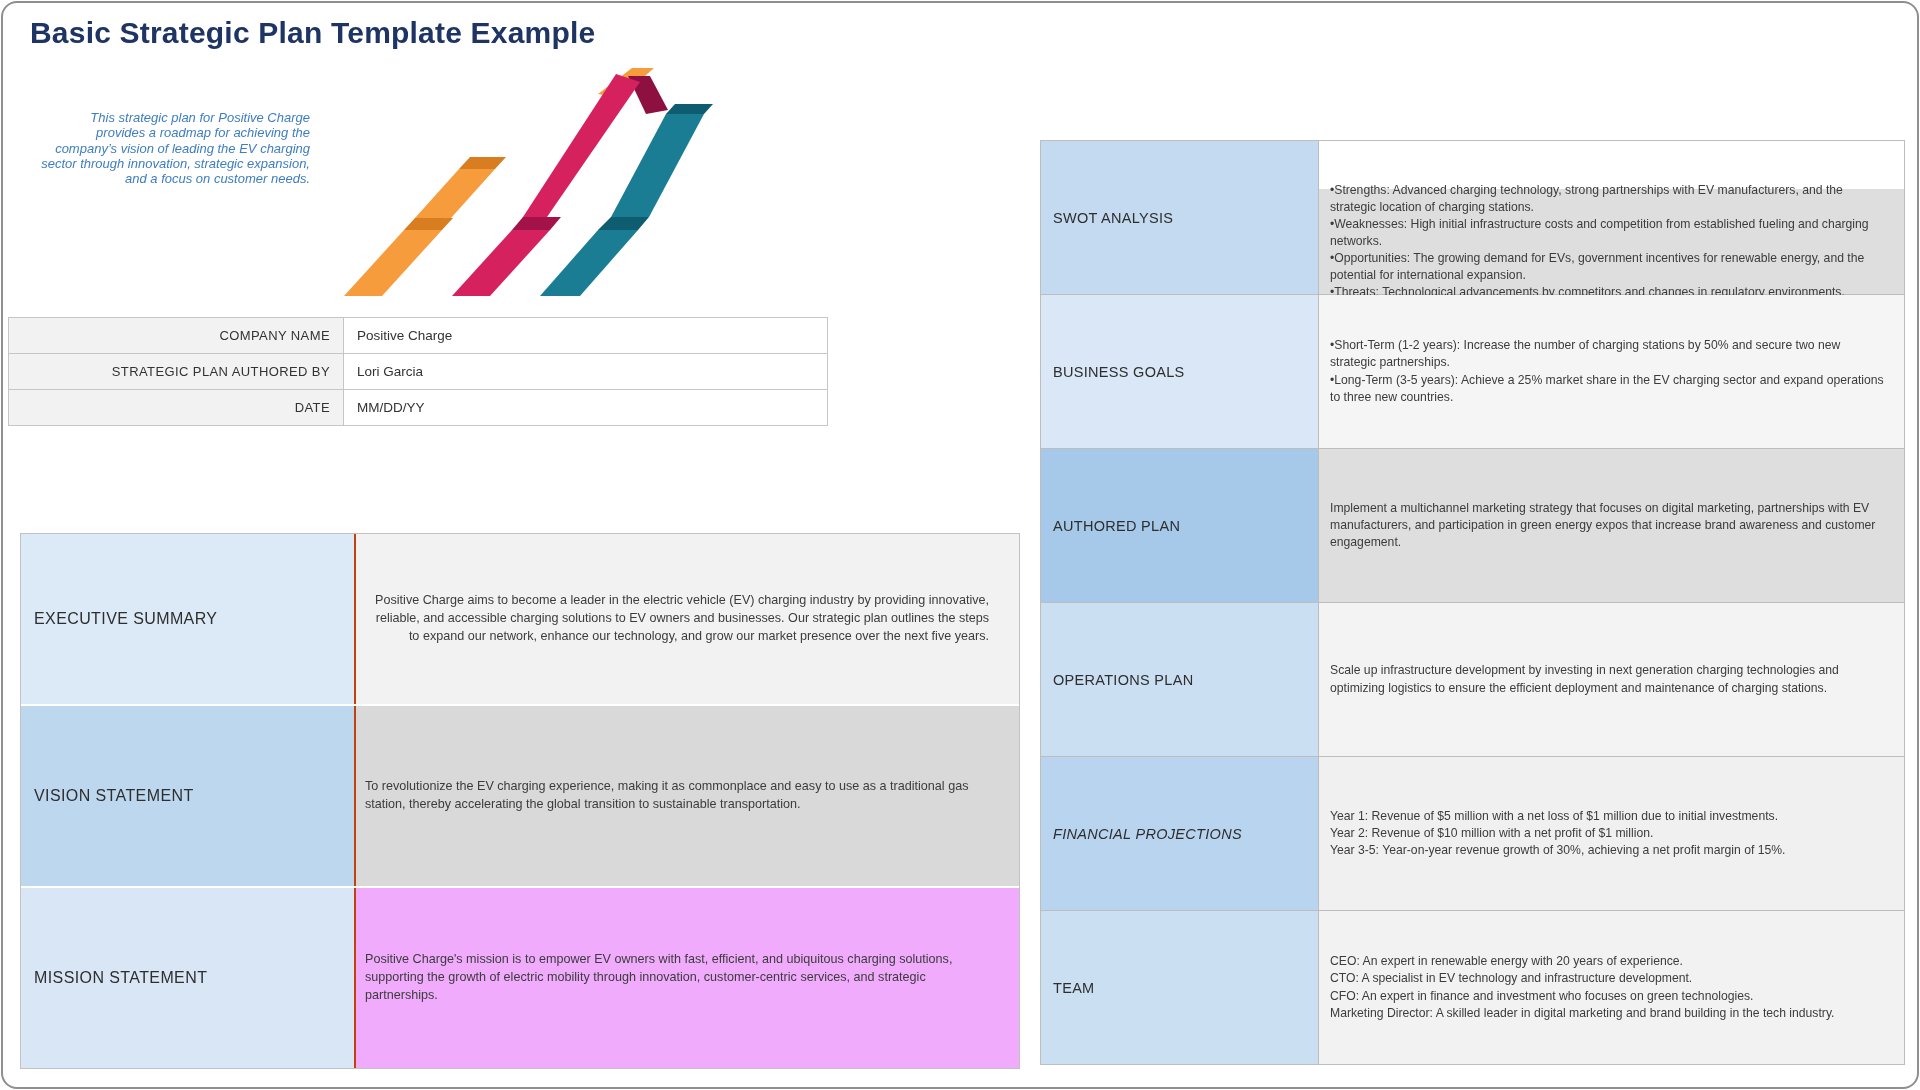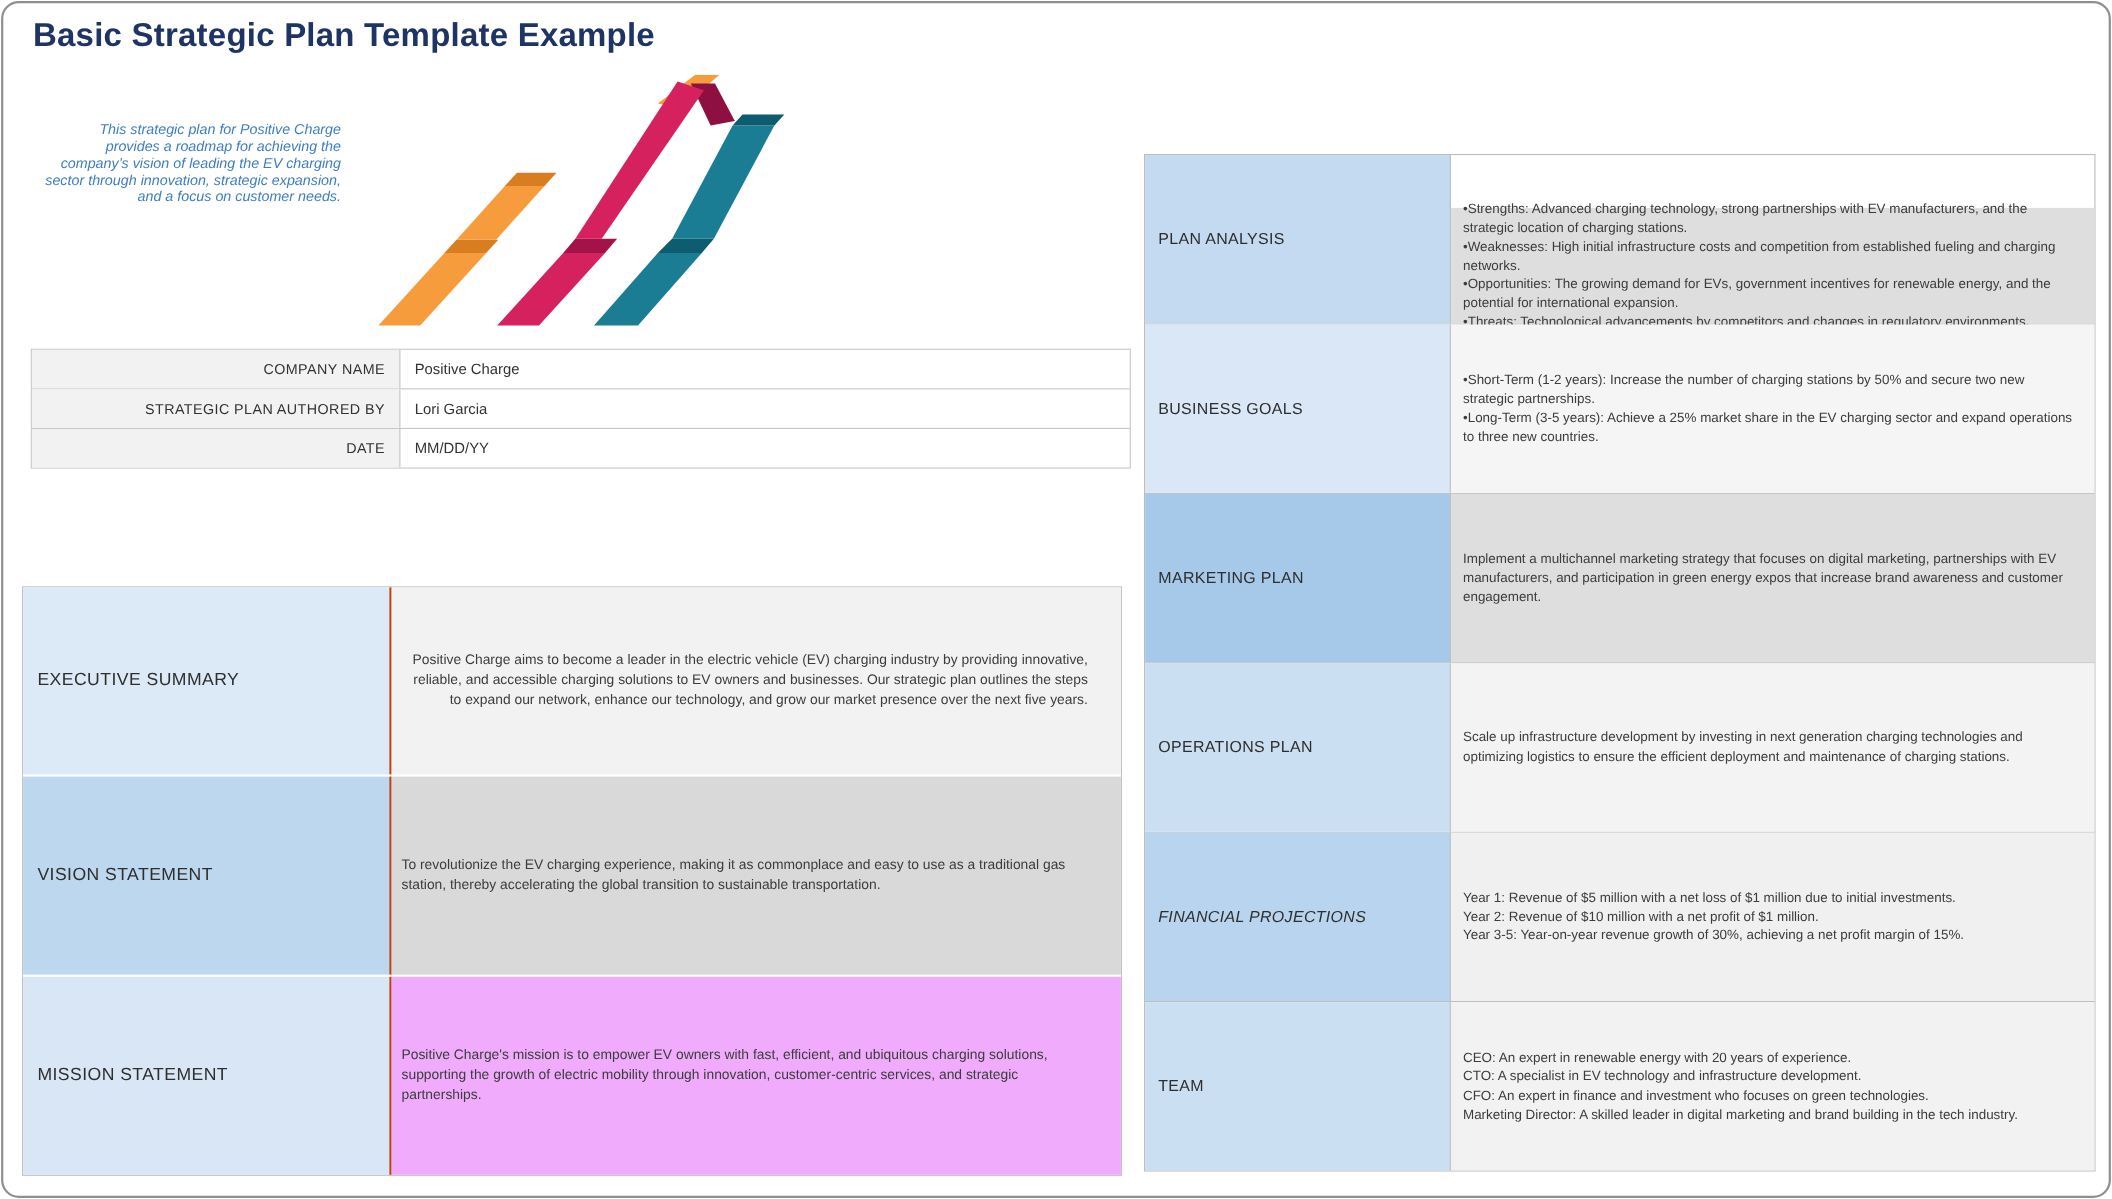--- a/index.html
+++ b/index.html
@@ -11,21 +11,21 @@
 
   .page-title{position:absolute;left:30px;top:16px;margin:0;font-size:30px;font-weight:bold;
               color:#1e3464;letter-spacing:.2px;}
 
   .intro{position:absolute;left:40px;top:110px;width:270px;margin:0;text-align:right;
          font-style:italic;font-size:13px;line-height:1.18;color:#3d7dc2;}
 
   .graphic{position:absolute;left:336px;top:68px;width:396px;height:236px;}
 
   
-  .info-table{position:absolute;left:28px;top:317px;width:1000px;
+  .info-table{position:absolute;left:8px;top:317px;width:820px;
               border:1px solid #c6c6c6;box-sizing:border-box;background:#fff;}
   .info-row{display:flex;height:35px;border-bottom:1px solid #c6c6c6;}
   .info-row:last-child{border-bottom:none;}
   .info-label{width:335px;box-sizing:border-box;background:#f2f2f2;border-right:1px solid #c6c6c6;
               display:flex;align-items:center;justify-content:flex-end;padding-right:13px;
               font-size:13px;color:#333;letter-spacing:.4px;}
   .info-value{flex:1;display:flex;align-items:center;padding-left:13px;font-size:13.5px;color:#333;}
 
   
   .left-table{position:absolute;left:20px;top:533px;width:1000px;
@@ -117,33 +117,33 @@
     <div class="section-content">To revolutionize the EV charging experience, making it as commonplace and easy to use as a traditional gas station, thereby accelerating the global transition to sustainable transportation.</div>
   </div>
   <div class="section-row lr2 h180">
     <div class="section-label">MISSION STATEMENT</div>
     <div class="section-content">Positive Charge's mission is to empower EV owners with fast, efficient, and ubiquitous charging solutions, supporting the growth of electric mobility through innovation, customer-centric services, and strategic partnerships.</div>
   </div>
 </div>
 
 <div class="right-table">
   <div class="right-row rr0">
-    <div class="right-label">PLAN ANALYSIS</div>
+    <div class="right-label">SWOT ANALYSIS</div>
     <div class="right-content">•Strengths: Advanced charging technology, strong partnerships with EV manufacturers, and the strategic location of charging stations.
 •Weaknesses: High initial infrastructure costs and competition from established fueling and charging networks.
 •Opportunities: The growing demand for EVs, government incentives for renewable energy, and the potential for international expansion.
 •Threats: Technological advancements by competitors and changes in regulatory environments.</div>
   </div>
   <div class="right-row rr1">
     <div class="right-label">BUSINESS GOALS</div>
     <div class="right-content">•Short-Term (1-2 years): Increase the number of charging stations by 50% and secure two new strategic partnerships.
 •Long-Term (3-5 years): Achieve a 25% market share in the EV charging sector and expand operations to three new countries.</div>
   </div>
   <div class="right-row rr2">
-    <div class="right-label">MARKETING PLAN</div>
+    <div class="right-label">AUTHORED PLAN</div>
     <div class="right-content">Implement a multichannel marketing strategy that focuses on digital marketing, partnerships with EV manufacturers, and participation in green energy expos that increase brand awareness and customer engagement.</div>
   </div>
   <div class="right-row rr3">
     <div class="right-label">OPERATIONS PLAN</div>
     <div class="right-content">Scale up infrastructure development by investing in next generation charging technologies and optimizing logistics to ensure the efficient deployment and maintenance of charging stations.</div>
   </div>
   <div class="right-row rr4">
     <div class="right-label">FINANCIAL PROJECTIONS</div>
     <div class="right-content">Year 1: Revenue of $5 million with a net loss of $1 million due to initial investments.
 Year 2: Revenue of $10 million with a net profit of $1 million.

